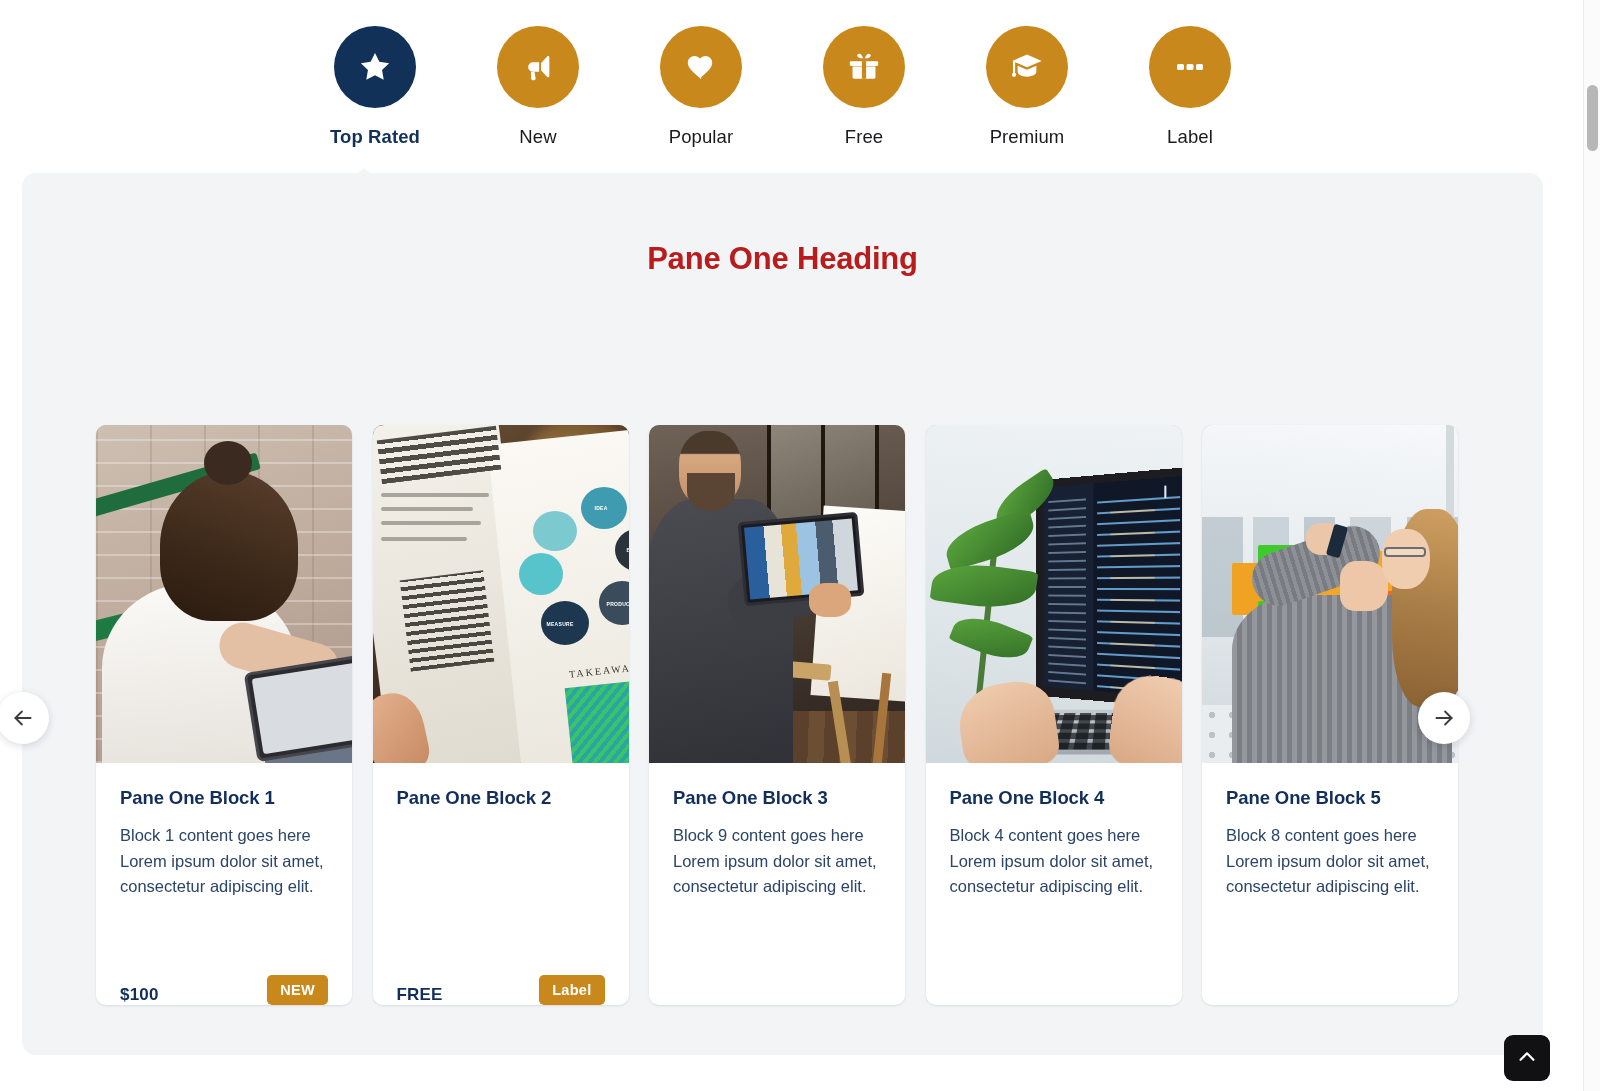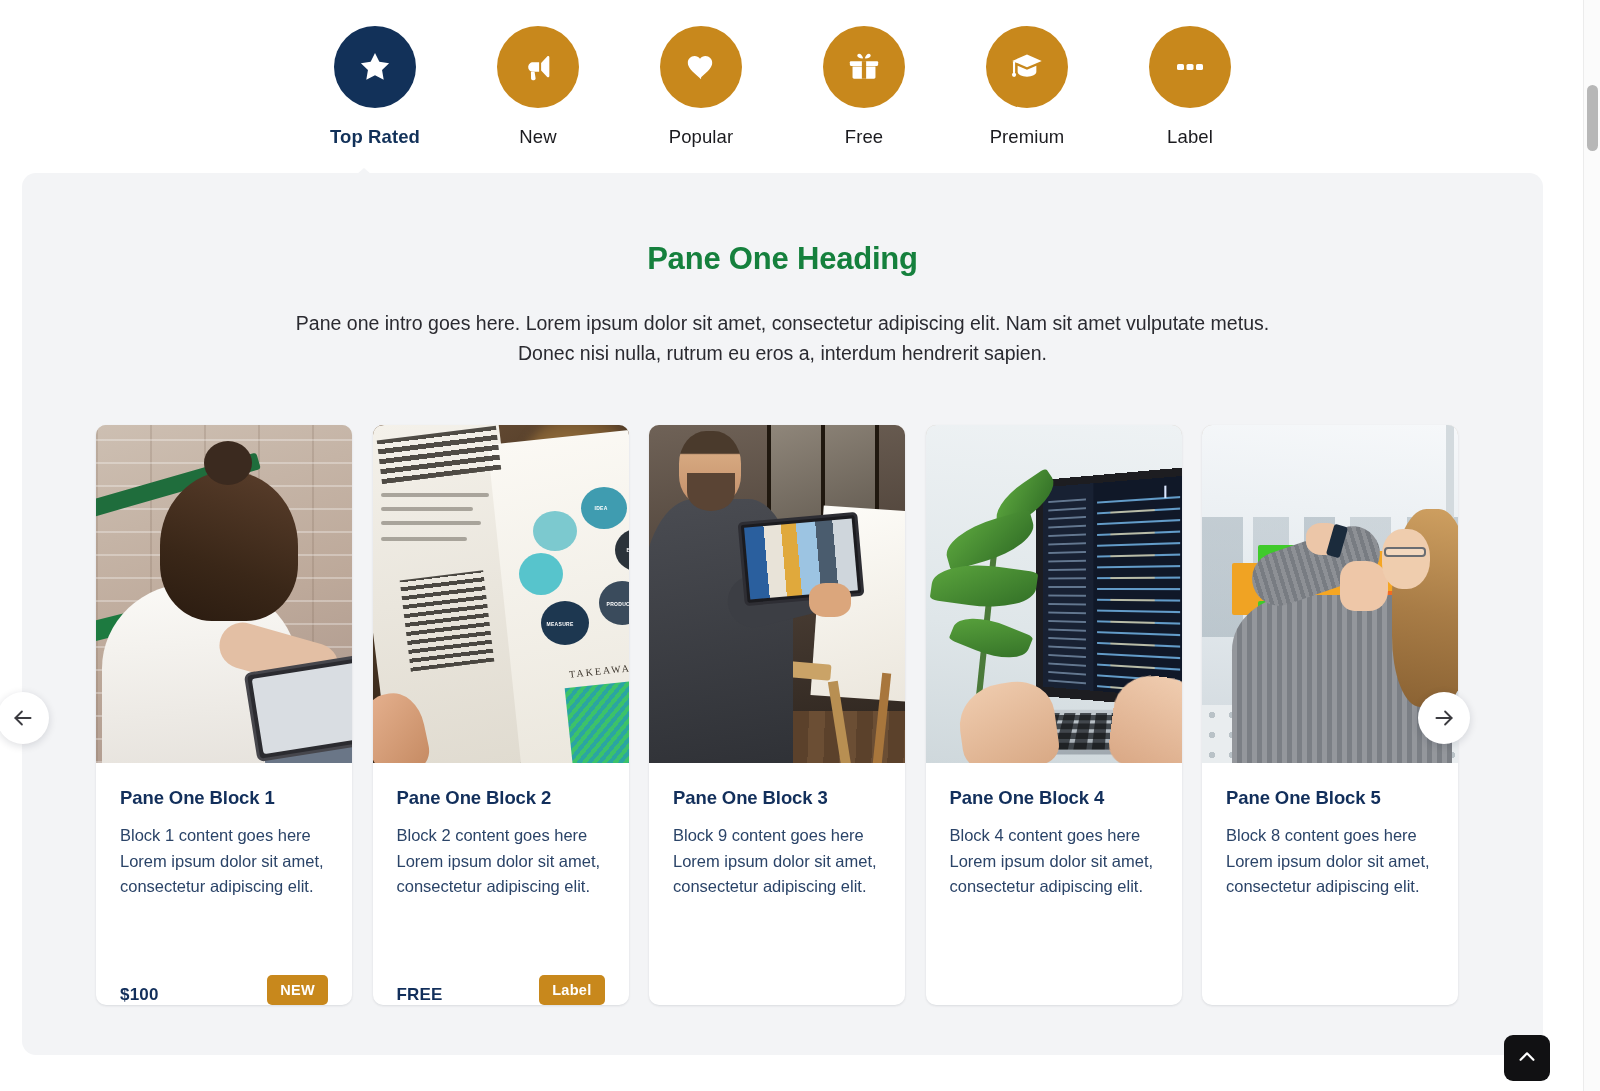--- a/index.html
+++ b/index.html
@@ -108,21 +108,21 @@
     background: #f3f4f6;
     border-radius: 14px;
     overflow: visible;
   }
 
   .panel-heading {
     margin-top: 68px;
     text-align: center;
     font-size: 31px;
     font-weight: bold;
-    color: #15803d;
+    color: #b91c1c;
     letter-spacing: -0.2px;
   }
 
   .panel-intro {
     margin: 32px auto 0;
     width: 980px;
     text-align: center;
     font-size: 19.5px;
     line-height: 1.52;
     color: #2a2a30;
@@ -657,21 +657,20 @@
 
   </div>
 
   <div class="pointer">
     <div class="pointer-tri"></div>
   </div>
 
   <div class="panel">
 
     <div class="panel-heading">Pane One Heading</div>
-    <div class="panel-intro">Pane one intro goes here. Lorem ipsum dolor sit amet, consectetur adipiscing elit. Nam sit amet vulputate metus. Donec nisi nulla, rutrum eu eros a, interdum hendrerit sapien.</div>
 
     <div class="track">
 
       <div class="card">
         <div class="card-media">
           <div class="ph">
             <div class="p1-wall"></div>
             <div class="p1-green1"></div>
             <div class="p1-green2"></div>
             <div class="p1-shirt"></div>
@@ -717,21 +716,20 @@
             <div class="p2-label" style="left:254px; top:122px;">BUILD</div>
             <div class="p2-label" style="left:234px; top:176px;">PRODUCT</div>
             <div class="p2-label" style="left:174px; top:196px;">MEASURE</div>
             <div class="p2-takeaway-txt">TAKEAWAY</div>
             <div class="p2-takeaway"></div>
             <div class="p2-thumb"></div>
           </div>
         </div>
         <div class="card-body">
           <div class="card-title">Pane One Block 2</div>
-          <div class="card-text">Block 2 content goes here Lorem ipsum dolor sit amet, consectetur adipiscing elit.</div>
         </div>
         <div class="card-footer">
           <span class="card-price">FREE</span>
           <span class="card-badge">Label</span>
         </div>
       </div>
 
       <div class="card">
         <div class="card-media">
           <div class="ph">

